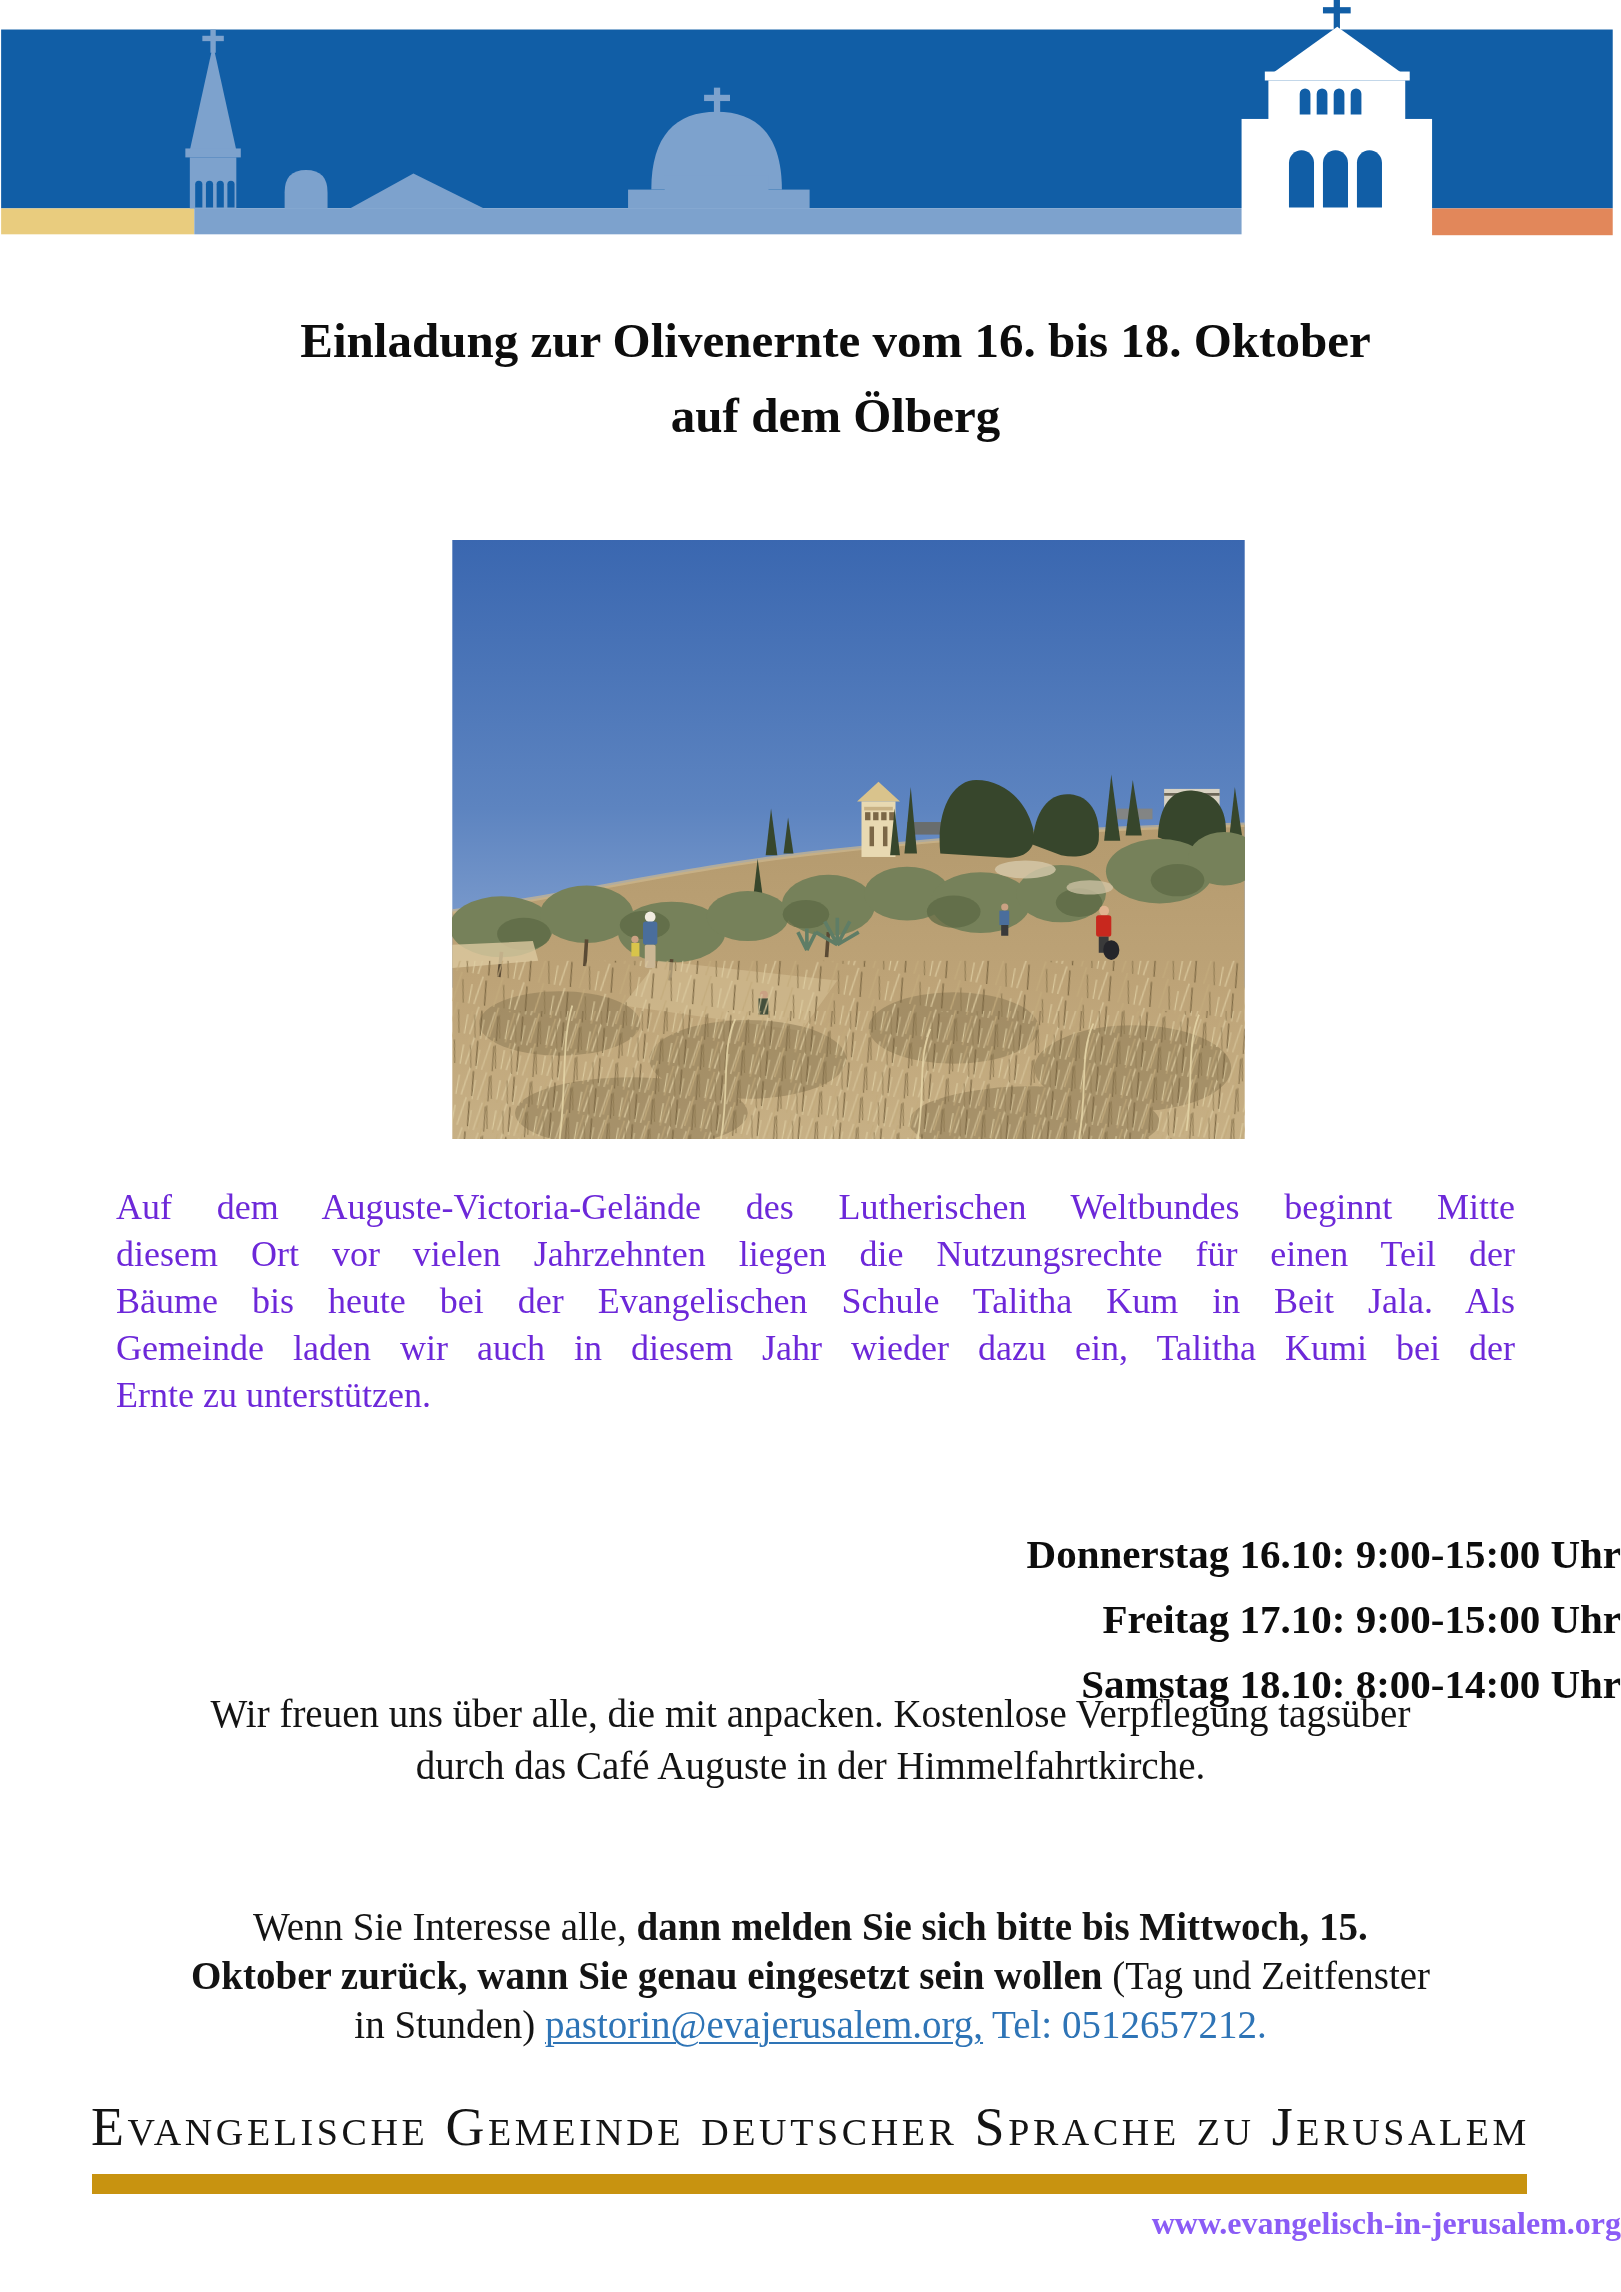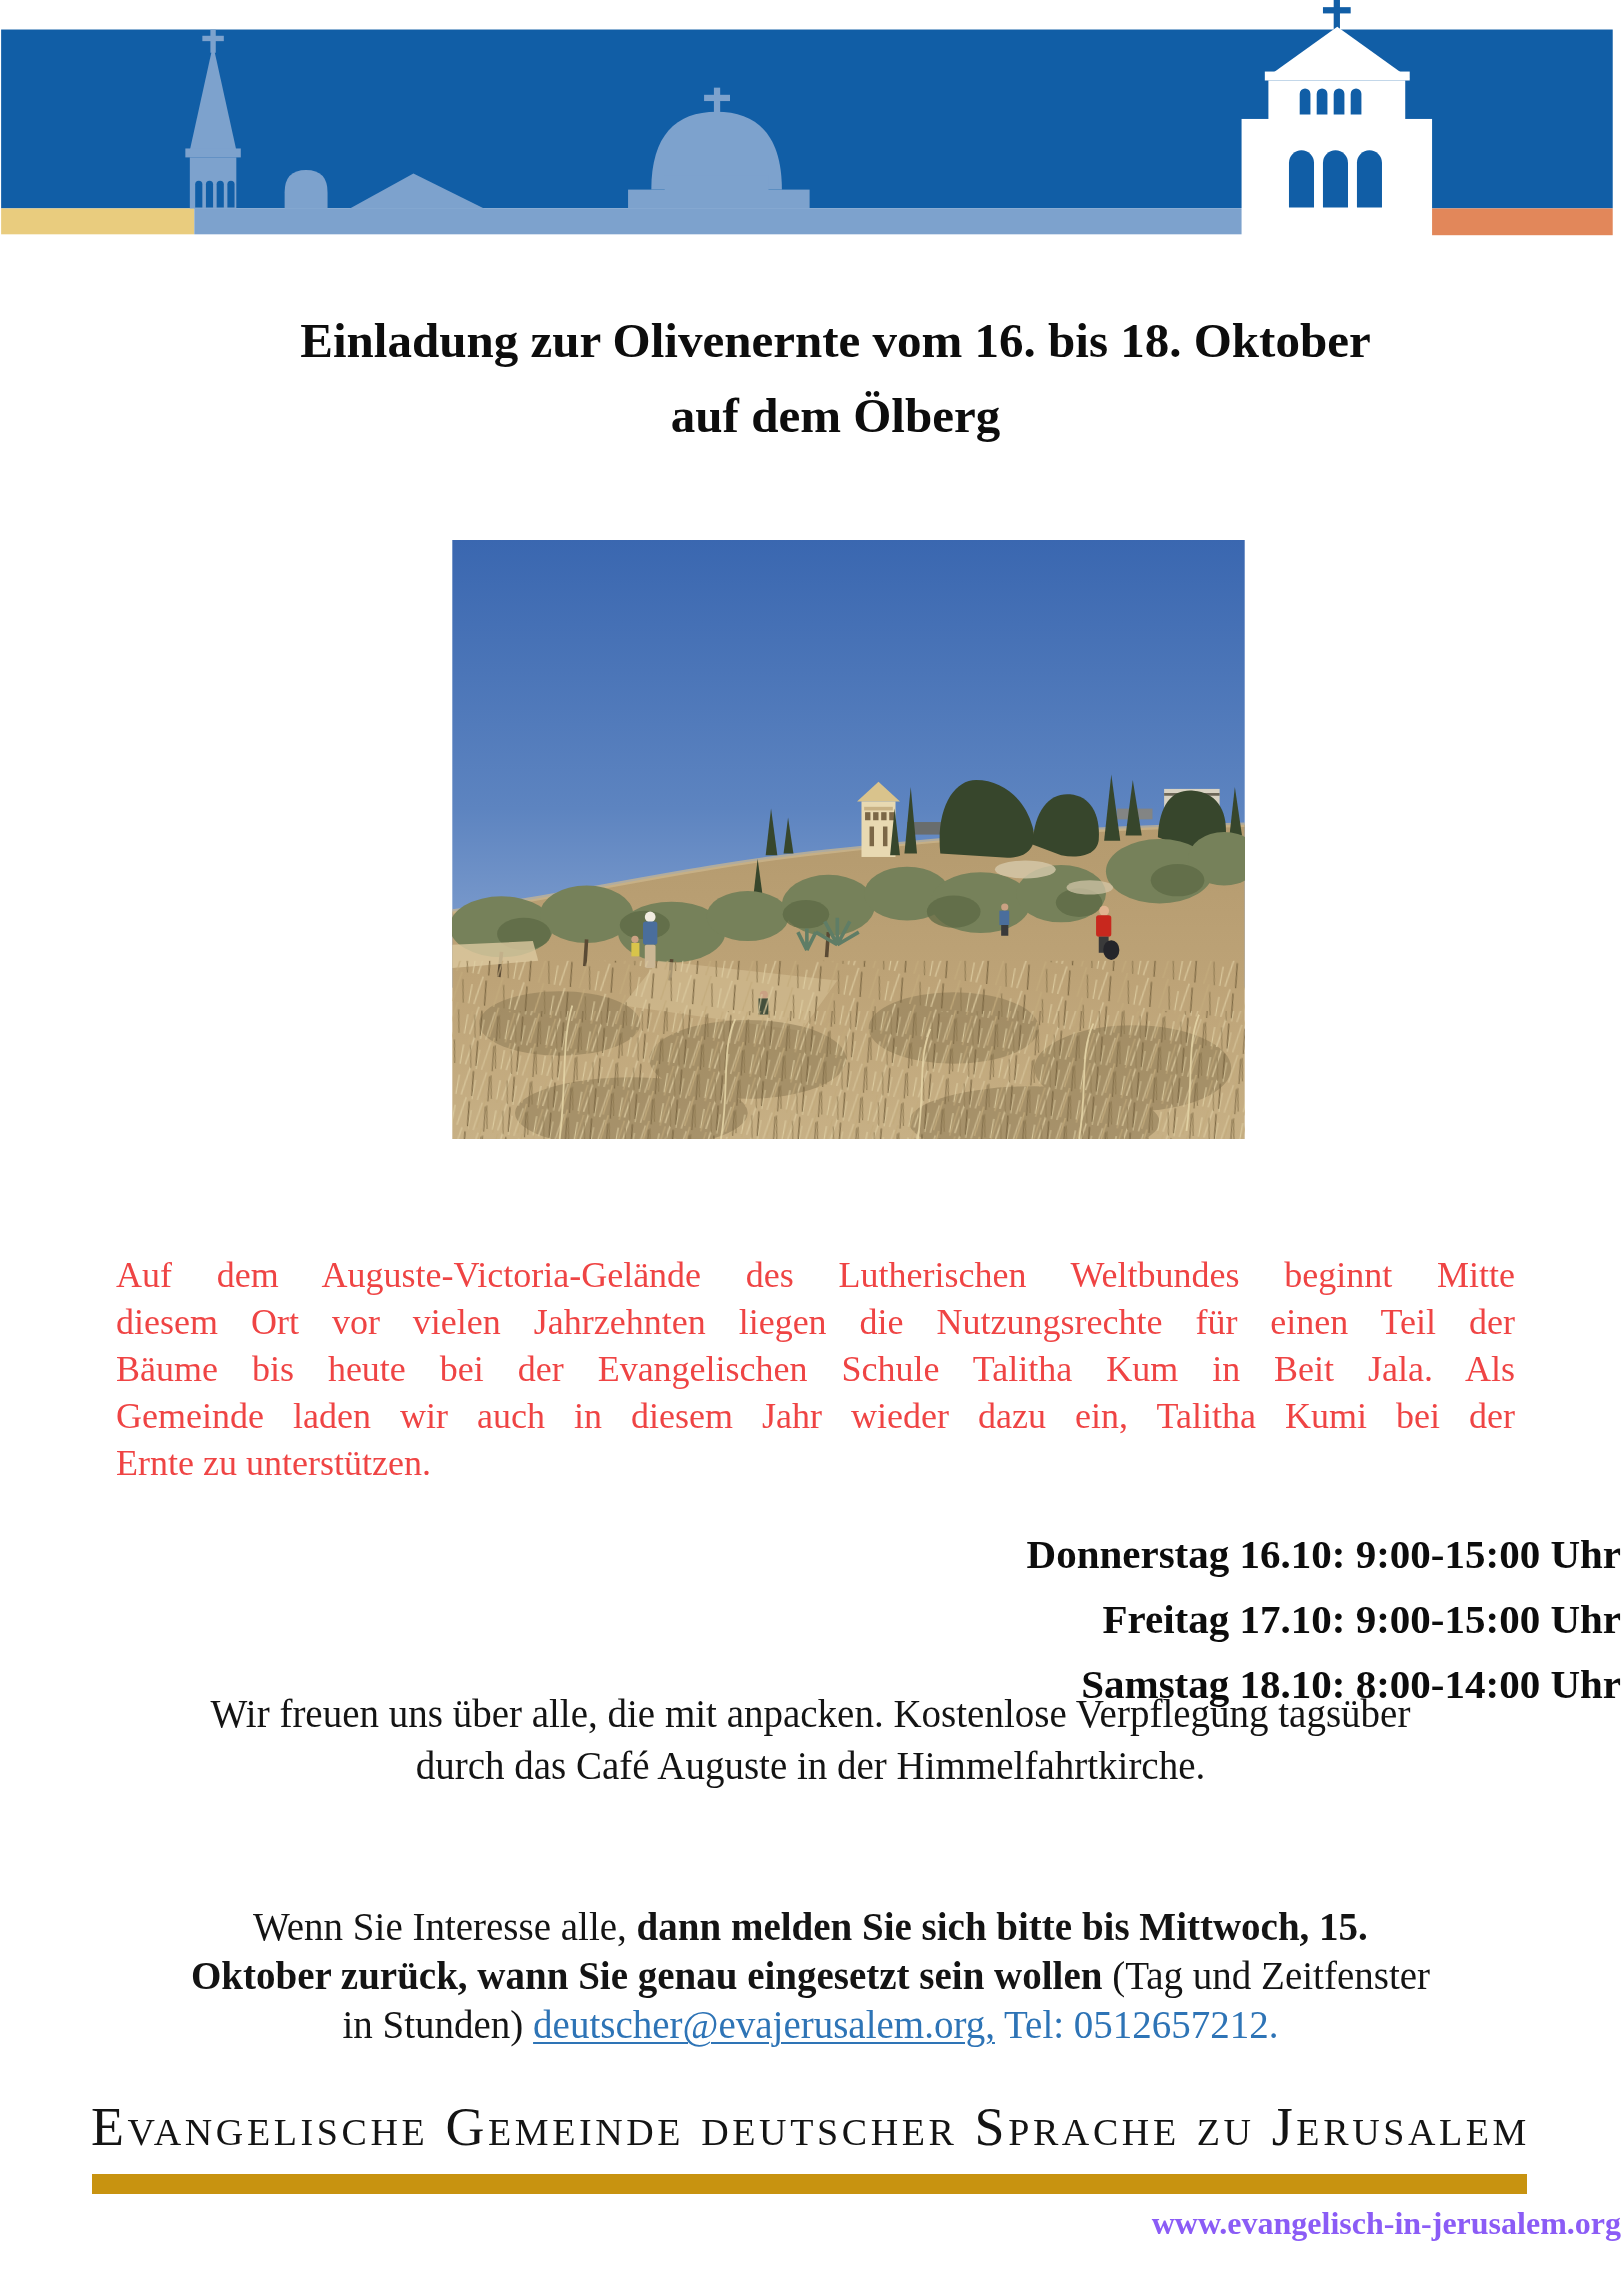--- a/index.html
+++ b/index.html
@@ -11,21 +11,21 @@
   #page{position:absolute;inset:0;padding-left:13px;}
   .abs{position:absolute;}
   
   #banner{left:0;top:0;width:1621px;height:237px;}
   
   #title-block{left:0;right:0;top:303px;text-align:center;transform:translateX(25px);
     font-weight:bold;font-size:49px;line-height:75px;color:#0d0d0d;letter-spacing:0px;}
   
   #photo{left:452px;top:540px;width:793px;height:599px;}
   
-  #body-par{left:116px;top:1252px;width:1399px;font-size:36px;line-height:47px;color:#ef4444;}
+  #body-par{left:116px;top:1184px;width:1399px;font-size:36px;line-height:47px;color:#6d28d9;}
   .jline{text-align:justify;text-align-last:justify;text-justify:inter-word;}
   .lline{text-align:left;}
   
   #schedule{left:0;right:0;top:1522px;text-align:right;font-weight:bold;
     font-size:41px;line-height:65px;color:#0d0d0d;}
   
   #info{left:0;right:0;top:1688px;text-align:center;font-size:39px;line-height:52px;color:#141414;}
   
   #contact{left:0;right:0;top:1902px;text-align:center;font-size:39px;line-height:49px;color:#141414;}
   #contact b{font-weight:bold;}
@@ -264,21 +264,21 @@
   </div>
 
   <div id="info" class="abs">
     <div>Wir freuen uns über alle, die mit anpacken. Kostenlose Verpflegung tagsüber</div>
     <div>durch das Café Auguste in der Himmelfahrtkirche.</div>
   </div>
 
   <div id="contact" class="abs">
     <div><span>Wenn Sie Interesse alle, </span><b>dann melden Sie sich bitte bis Mittwoch, 15.</b></div>
     <div><b>Oktober zurück, wann Sie genau eingesetzt sein wollen</b><span>  (Tag und Zeitfenster</span></div>
-    <div><span>in Stunden) </span><a class="link-blue">deutscher@evajerusalem.org,</a><span class="tel-blue"> Tel: 0512657212.</span></div>
+    <div><span>in Stunden) </span><a class="link-blue">pastorin@evajerusalem.org,</a><span class="tel-blue"> Tel: 0512657212.</span></div>
   </div>
 
   <div id="footer-org" class="abs">Evangelische Gemeinde deutscher Sprache zu Jerusalem</div>
   <div id="footer-bar" class="abs"></div>
   <div id="footer-url" class="abs">
     <a>www.evangelisch-in-jerusalem.org</a>
   </div>
 
 </div>
 

